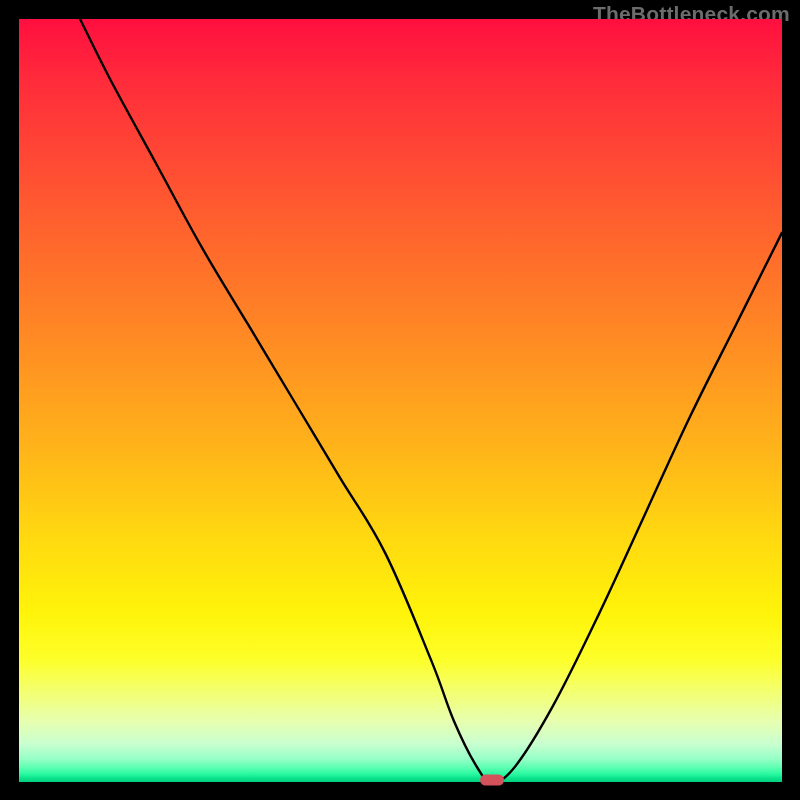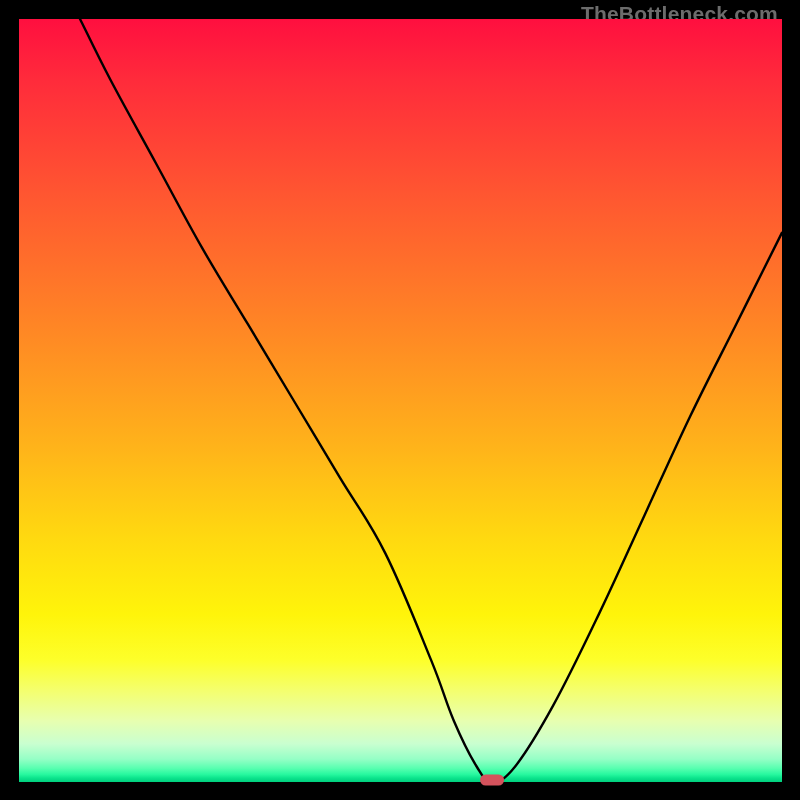--- a/index.html
+++ b/index.html
@@ -40,21 +40,21 @@
       #95ffc6 97%,
       #58ffb0 98.2%,
       #27f89f 99%,
       #0be38c 99.5%,
       #00cf7d 100%
     );
   }
   .watermark {
     position: absolute;
     top: 2px;
-    right: 22px;
+    right: 10px;
     font-size: 21px;
     font-weight: 600;
     color: #6c6c6c;
     letter-spacing: 0.2px;
     user-select: none;
   }
   svg.curve-layer {
     position: absolute;
     left: 0;
     top: 0;

